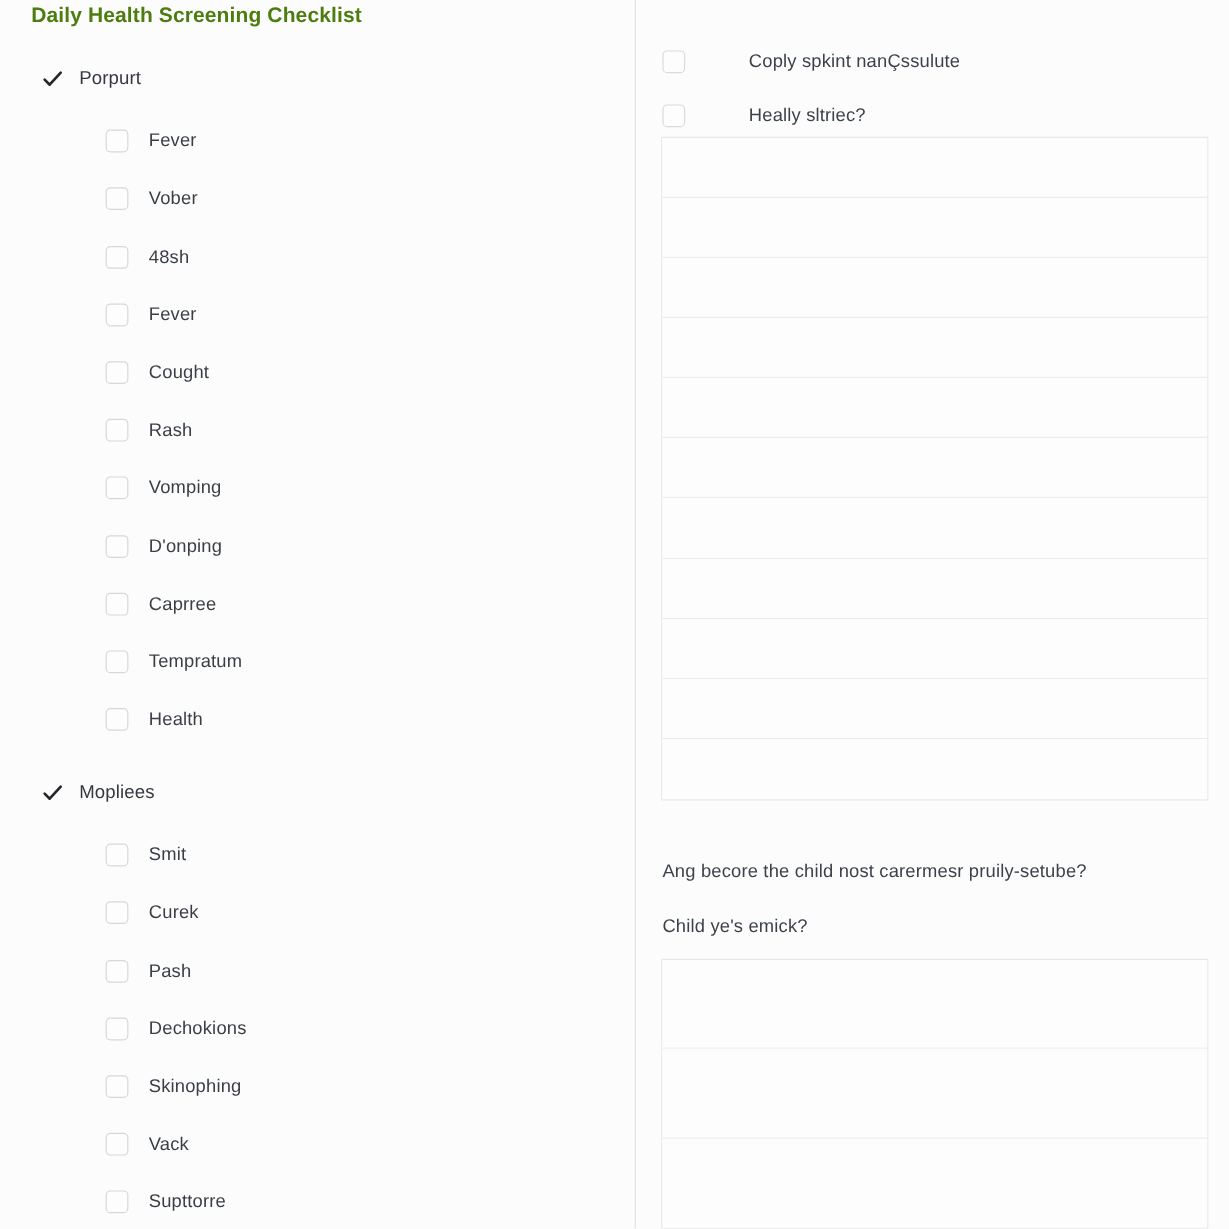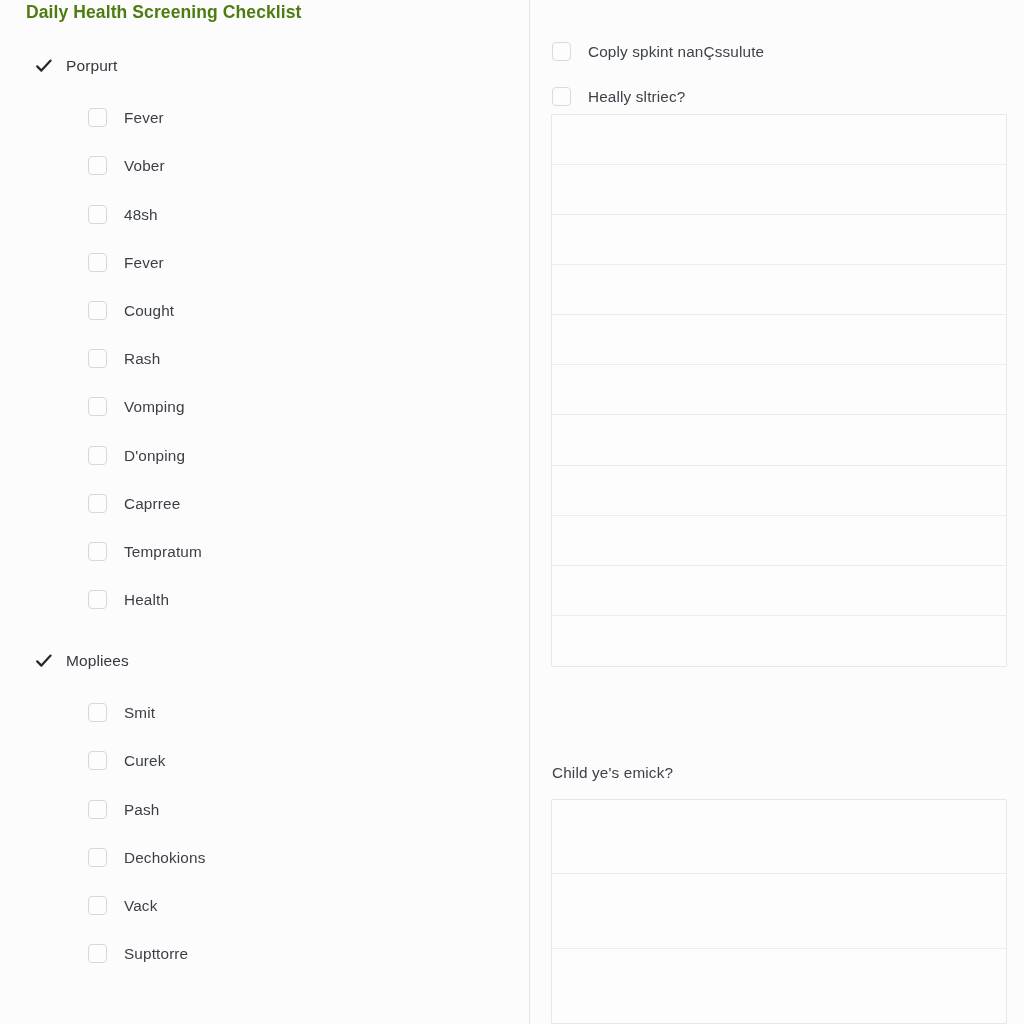--- a/index.html
+++ b/index.html
@@ -111,20 +111,21 @@
     width: 494px;
     height: 1024px;
     background: #fcfcfc;
     overflow: hidden;
   }
   .q-row {
     position: absolute;
     display: flex;
     align-items: center;
     left: 22px;
+    gap: 36px;
   }
   .q-cbx {
     width: 17px;
     height: 17px;
     flex: 0 0 17px;
     border: 1.2px solid #d8dadd;
     border-radius: 4px;
     background: #fdfdfd;
     margin-right: 17px;
   }
@@ -246,20 +247,24 @@
           <div class="item">
             <span class="cbx"></span>
             <span class="item-label">Pash</span>
           </div>
           <div class="item">
             <span class="cbx"></span>
             <span class="item-label">Dechokions</span>
           </div>
           <div class="item">
             <span class="cbx"></span>
+            <span class="item-label">Skinophing</span>
+          </div>
+          <div class="item">
+            <span class="cbx"></span>
             <span class="item-label">Vack</span>
           </div>
           <div class="item">
             <span class="cbx"></span>
             <span class="item-label">Supttorre</span>
           </div>
         </div>
     </div>
 
     <div class="divider"></div>
@@ -284,20 +289,21 @@
         <div class="grid-row" style="height: 9.09091%;"></div>
         <div class="grid-row" style="height: 9.09091%;"></div>
         <div class="grid-row" style="height: 9.09091%;"></div>
         <div class="grid-row" style="height: 9.09091%;"></div>
         <div class="grid-row" style="height: 9.09091%;"></div>
         <div class="grid-row" style="height: 9.09091%;"></div>
         <div class="grid-row" style="height: 9.09091%;"></div>
         <div class="grid-row" style="height: 9.09091%;"></div>
       </div>
 
+    <div class="para" style="top:718px;">Ang becore the child nost carermesr pruily-setube?</div>
     <div class="para" style="top:764px;">Child ye's emick?</div>
 
     <div class="grid" id="bottom-grid" style="top:799px; width:456px; height:225px;">
         <div class="grid-row" style="height: 33.3333%;"></div>
         <div class="grid-row" style="height: 33.3333%;"></div>
         <div class="grid-row" style="height: 33.3333%;"></div>
       </div>
   </div>
 
 </div>

